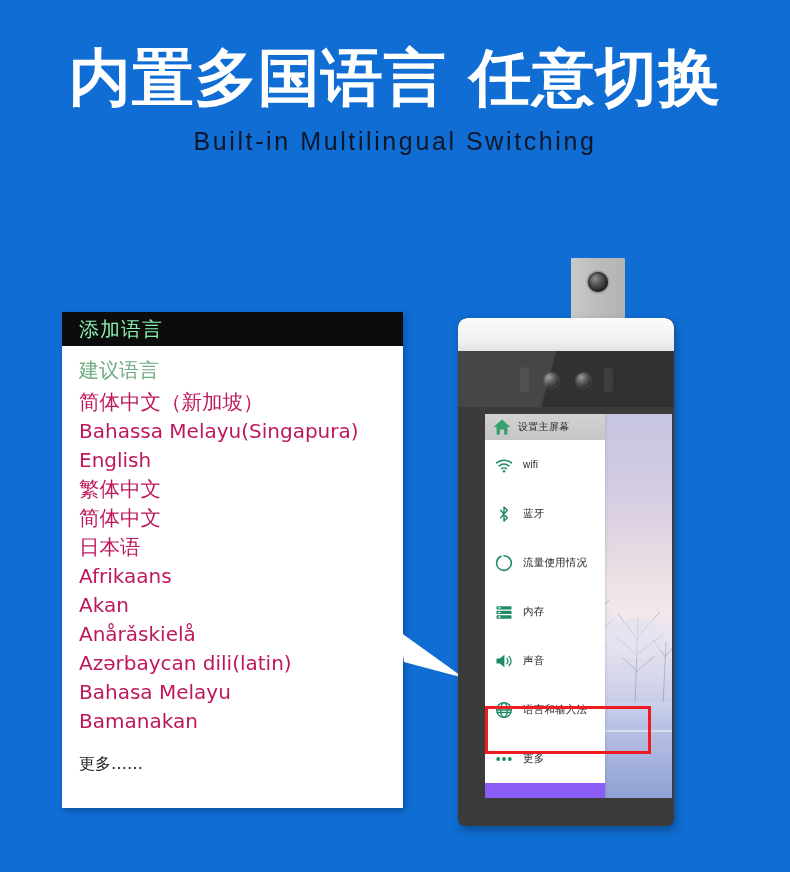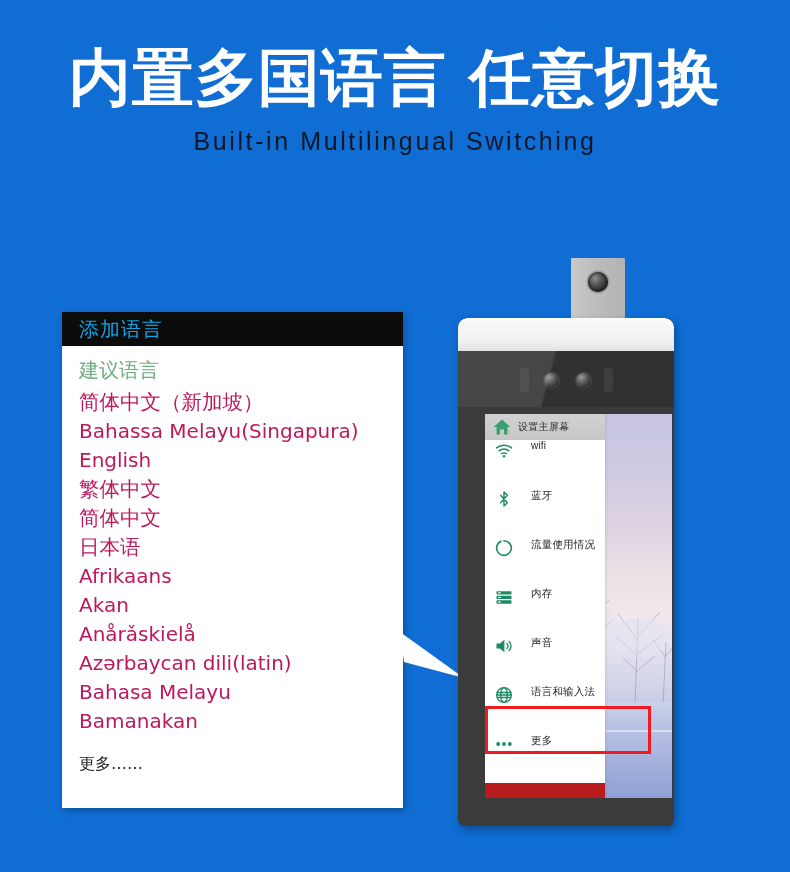--- a/index.html
+++ b/index.html
@@ -45,21 +45,21 @@
   #lang-panel {
     position: absolute;
     left: 62px; top: 312px;
     width: 341px; height: 496px;
     background: #ffffff;
     box-shadow: 2px 3px 6px rgba(0,0,0,0.25);
   }
   #lang-header {
     height: 34px;
     background: #0c0c0c;
-    color: #0ea5e9;
+    color: #86efac;
     font-size: 20px;
     line-height: 34px;
     padding-left: 17px;
     font-family: "DejaVu Sans", "Liberation Sans", sans-serif;
     letter-spacing: 1px;
   }
   #lang-body {
     padding: 8px 16px 0 17px;
   }
   .lang-suggest {
@@ -201,44 +201,44 @@
   #ground:after {
     content:"";
     position:absolute; left:0; top:28px; width:187px; height:1.5px;
     background: rgba(255,255,255,0.45);
   }
 
   #settings {
     position: absolute;
     left: 0; top: 0;
     width: 120px; height: 384px;
-    background: #b91c1c;
+    background: #8b5cf6;
     box-shadow: 1px 0 3px rgba(0,0,0,0.10);
   }
   #set-header {
     display: flex;
     align-items: center;
     height: 26px;
     background: linear-gradient(to bottom,#d2d2d2 0%,#c6c6c6 100%);
     padding-left: 7px;
     gap: 6px;
   }
   #set-header .label {
     font-size: 10px;
     color: #2b2b2b;
     font-family: "DejaVu Sans", "Liberation Sans", sans-serif;
     letter-spacing: 0.3px;
     white-space: nowrap;
   }
   .set-item {
     display: flex;
-    align-items: flex-start;
+    align-items: center;
     height: 49px;
     padding-left: 9px;
-    gap: 17px;
+    gap: 9px;
     background: #ffffff;
   }
   .set-item .label {
     font-size: 10.5px;
     color: #272727;
     font-family: "DejaVu Sans", "Liberation Sans", sans-serif;
     white-space: nowrap;
     letter-spacing: 0.2px;
   }
   .set-item .label.lat {

